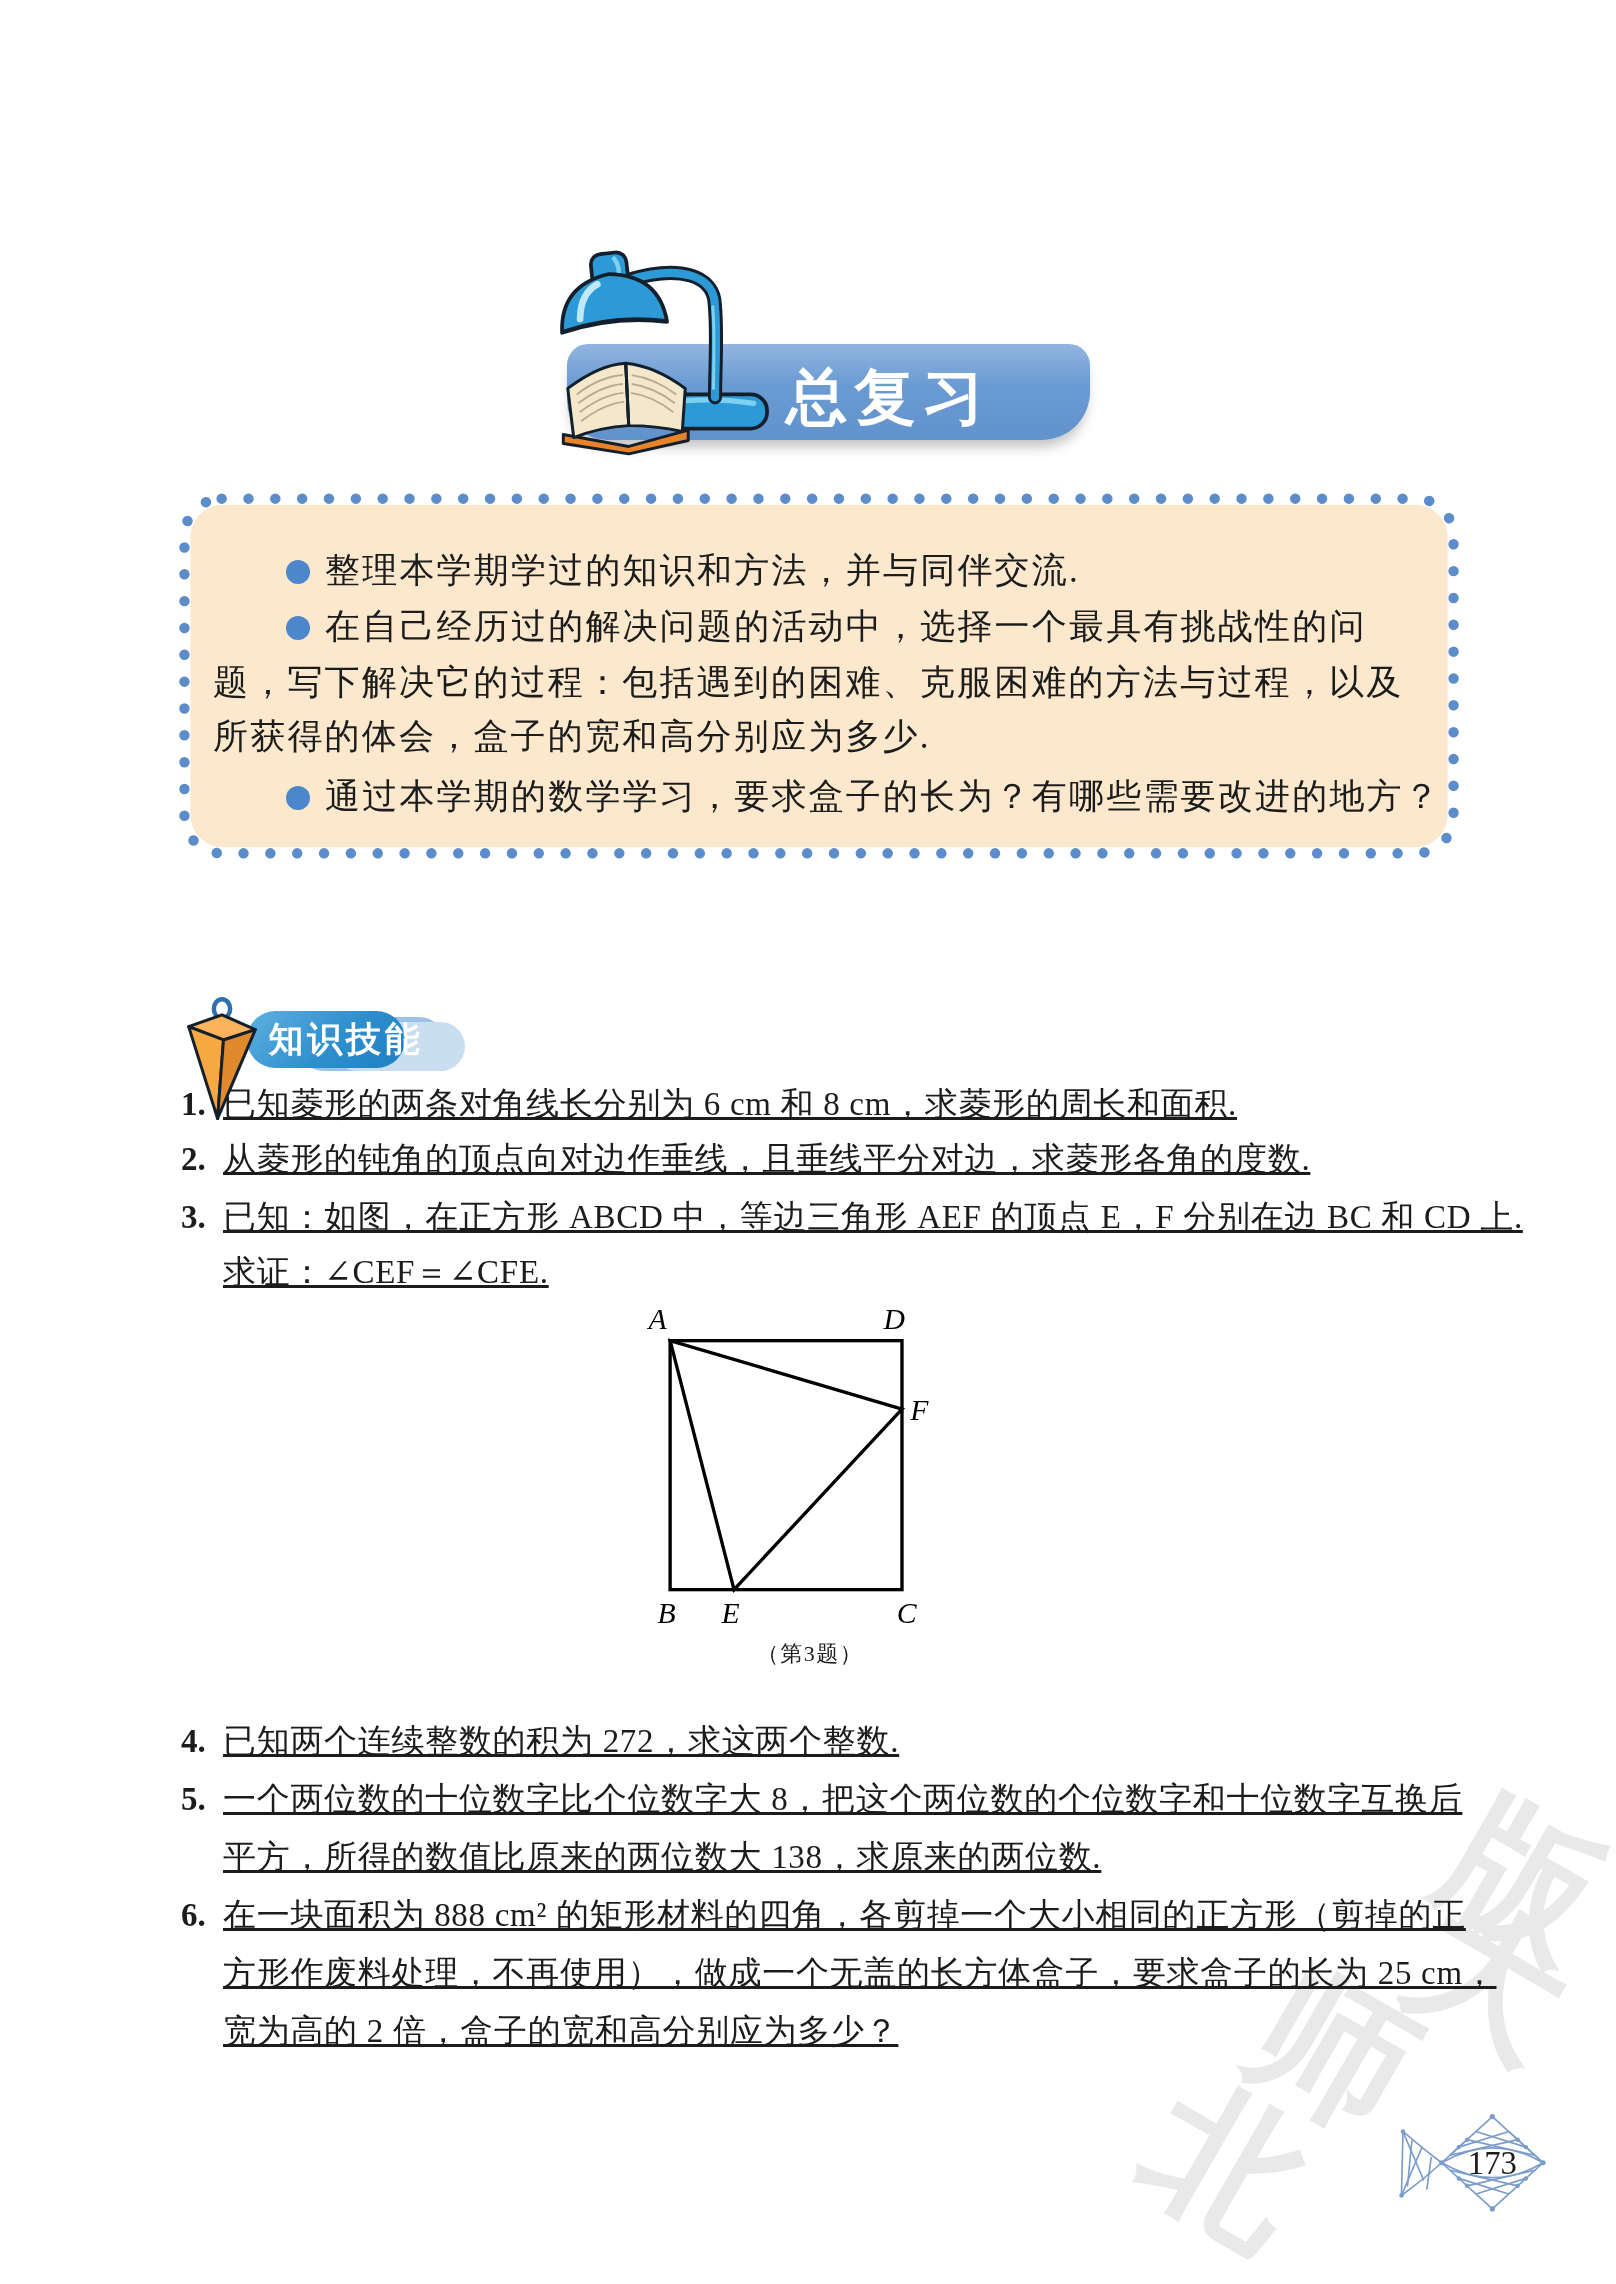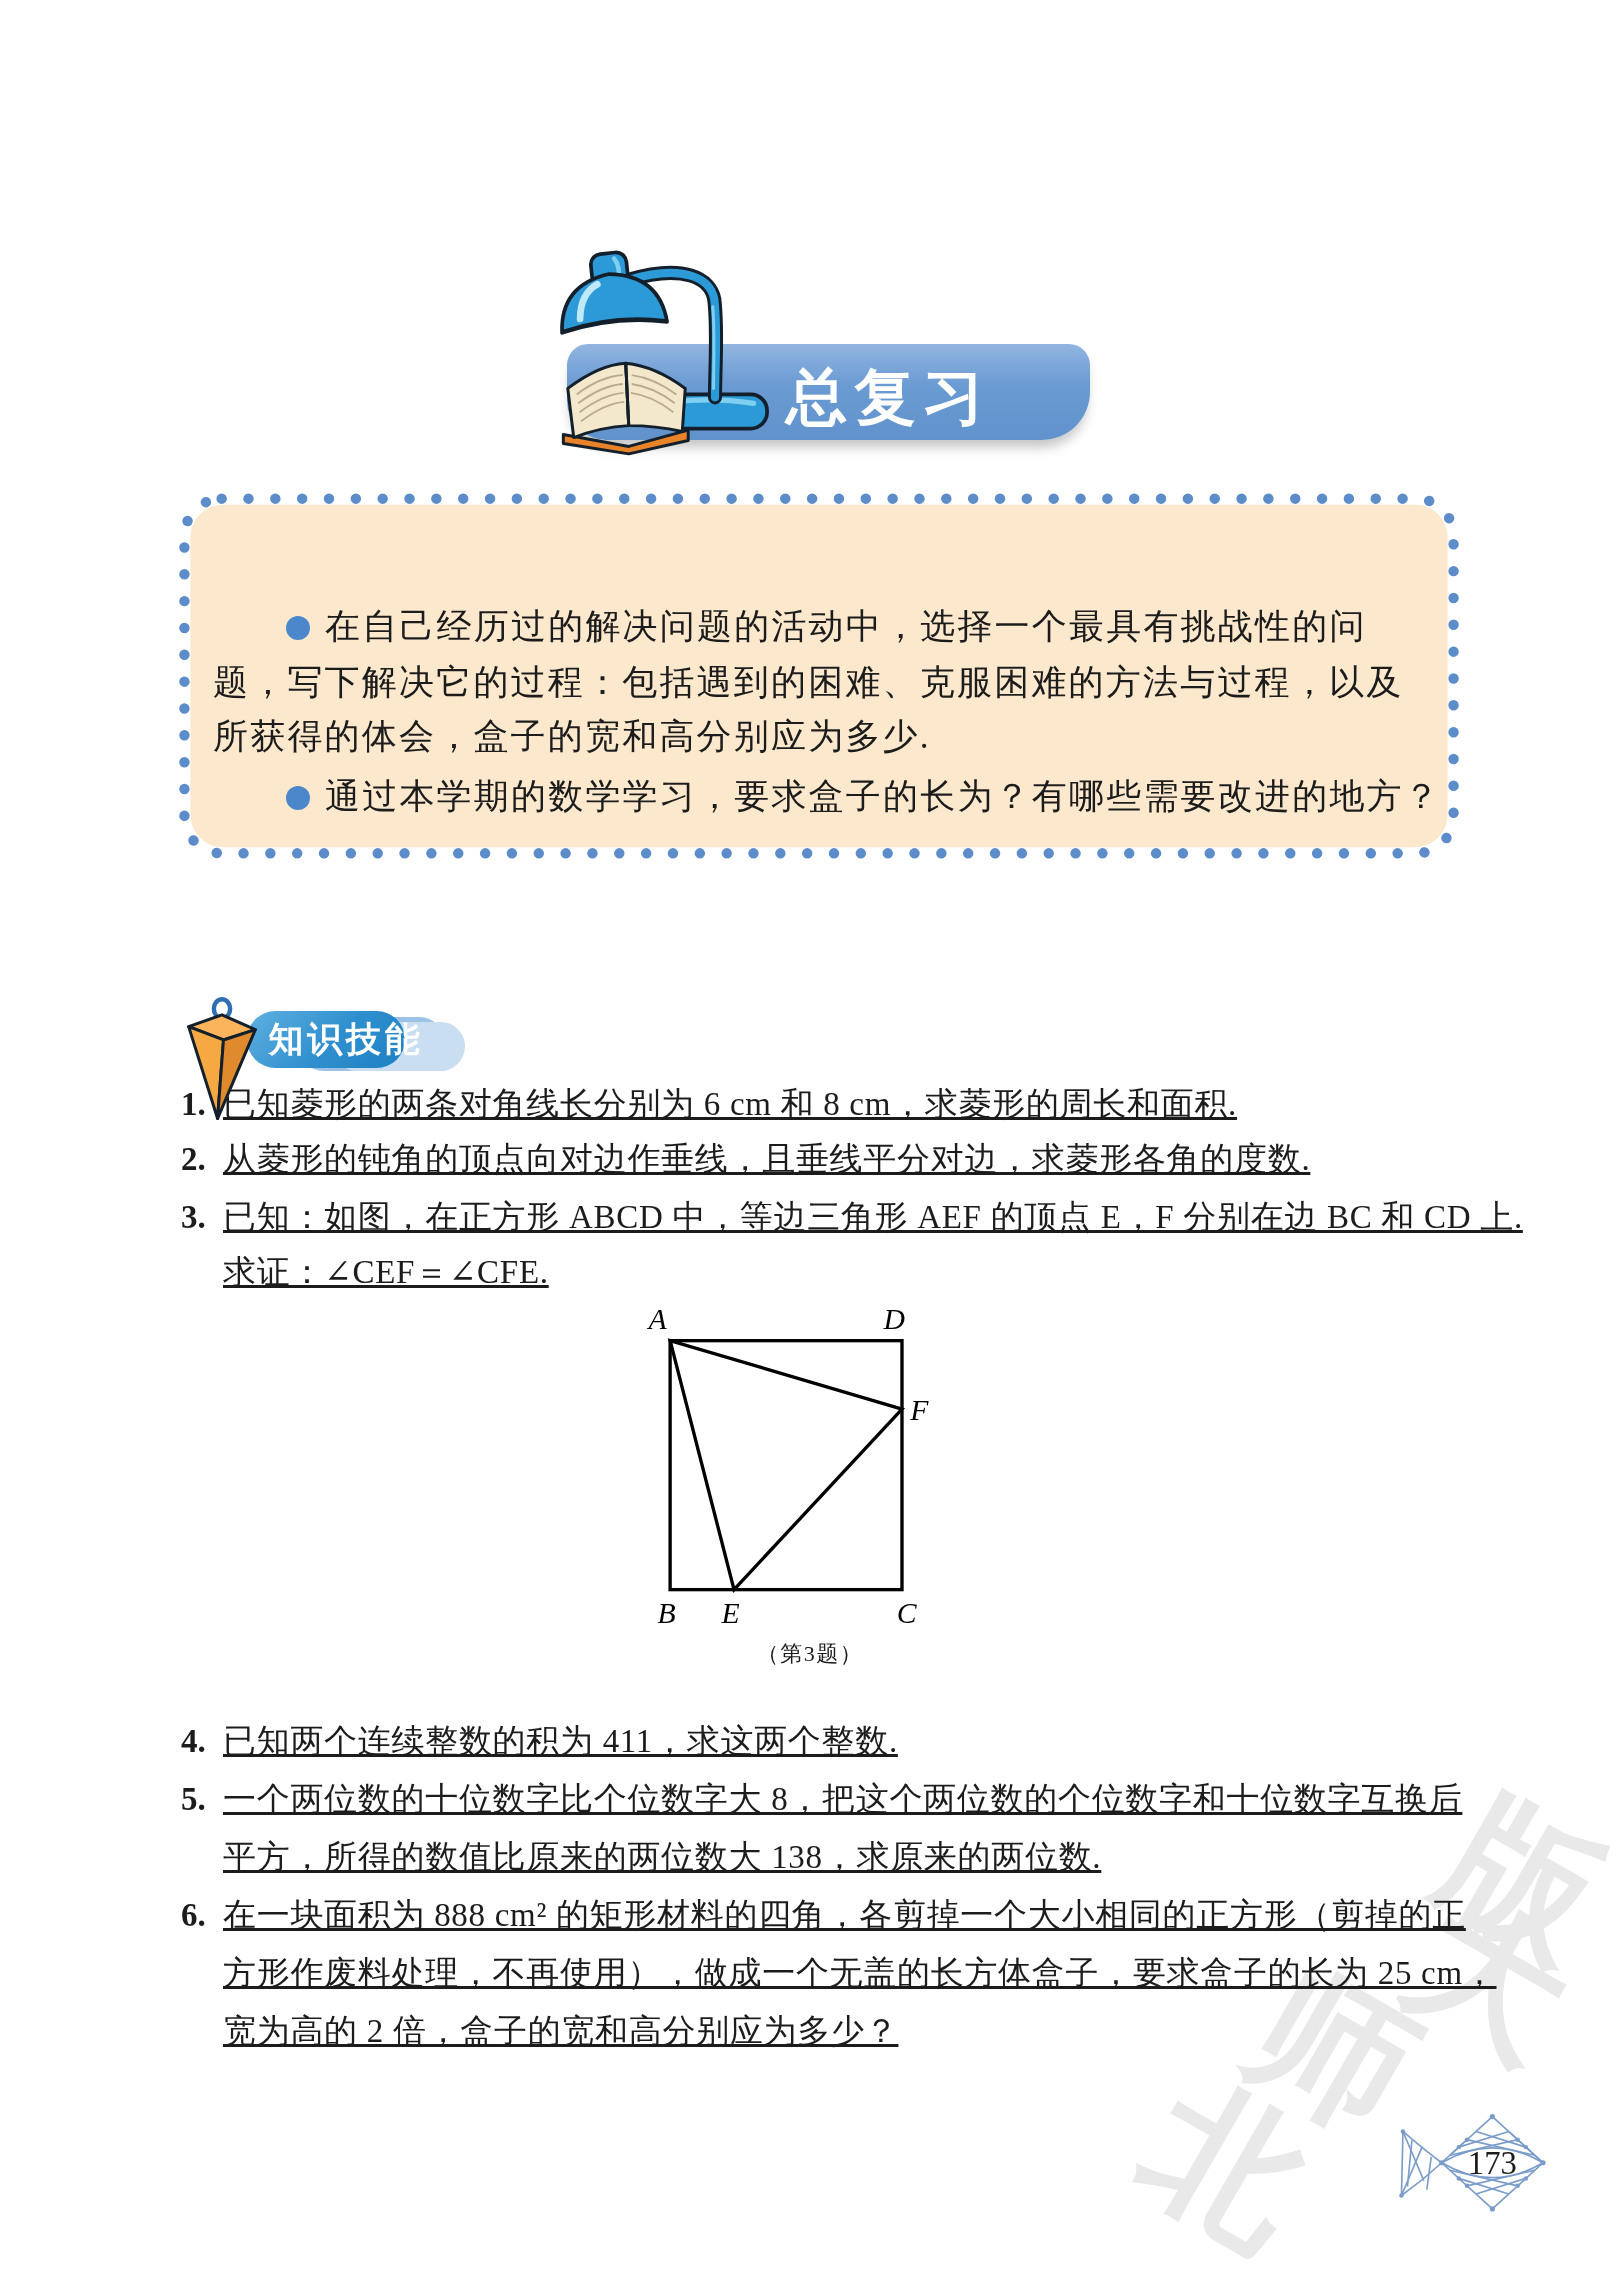--- a/index.html
+++ b/index.html
@@ -102,20 +102,23 @@
       <path d="M121,196 Q150,200 178,222"></path>
     </g>
     <path d="M114,156 L118,240" stroke="var(--outline)" stroke-width="4"></path>
   </svg>
 
   <div class="abs intro-box">
     <svg width="1284" height="370" viewBox="0 0 1727 497">
       <rect x="18" y="18" width="1691" height="461" rx="44" fill="var(--box-bg)"></rect>
       <rect x="10" y="10" width="1707" height="477" rx="50" fill="none" stroke="var(--dot-blue)" stroke-width="14" stroke-linecap="round" stroke-dasharray="0.1 36"></rect>
     </svg>
+    <div class="intro-line" style="left:109px;top:57px">
+      <span class="bullet"></span><span>整理本学期学过的知识和方法，并与同伴交流.</span>
+    </div>
     <div class="intro-line" style="left:109px;top:113px">
       <span class="bullet"></span><span>在自己经历过的解决问题的活动中，选择一个最具有挑战性的问</span>
     </div>
     <div class="intro-line" style="left:36px;top:169px">
       <span>题，写下解决它的过程：包括遇到的困难、克服困难的方法与过程，以及</span>
     </div>
     <div class="intro-line" style="left:36px;top:223px">
       <span>所获得的体会，盒子的宽和高分别应为多少.</span>
     </div>
     <div class="intro-line" style="left:109px;top:283px">
@@ -158,21 +161,21 @@
       <text x="338" y="32">D</text>
       <text x="34" y="428">B</text>
       <text x="120" y="428">E</text>
       <text x="356" y="428">C</text>
       <text x="374" y="155">F</text>
     </g>
   </svg>
   <div class="abs fig-caption">（第3题）</div>
 
   <div class="p-line" style="left:181px;top:1718px">
-    <span class="p-num">4.</span><span>已知两个连续整数的积为 411，求这两个整数.</span>
+    <span class="p-num">4.</span><span>已知两个连续整数的积为 272，求这两个整数.</span>
   </div>
   <div class="p-line" style="left:181px;top:1776px">
     <span class="p-num">5.</span><span>一个两位数的十位数字比个位数字大 8，把这个两位数的个位数字和十位数字互换后</span>
   </div>
   <div class="p-line" style="left:223px;top:1834px">
     <span>平方，所得的数值比原来的两位数大 138，求原来的两位数.</span>
   </div>
   <div class="p-line" style="left:181px;top:1892px">
     <span class="p-num">6.</span><span>在一块面积为 888 cm² 的矩形材料的四角，各剪掉一个大小相同的正方形（剪掉的正</span>
   </div>

